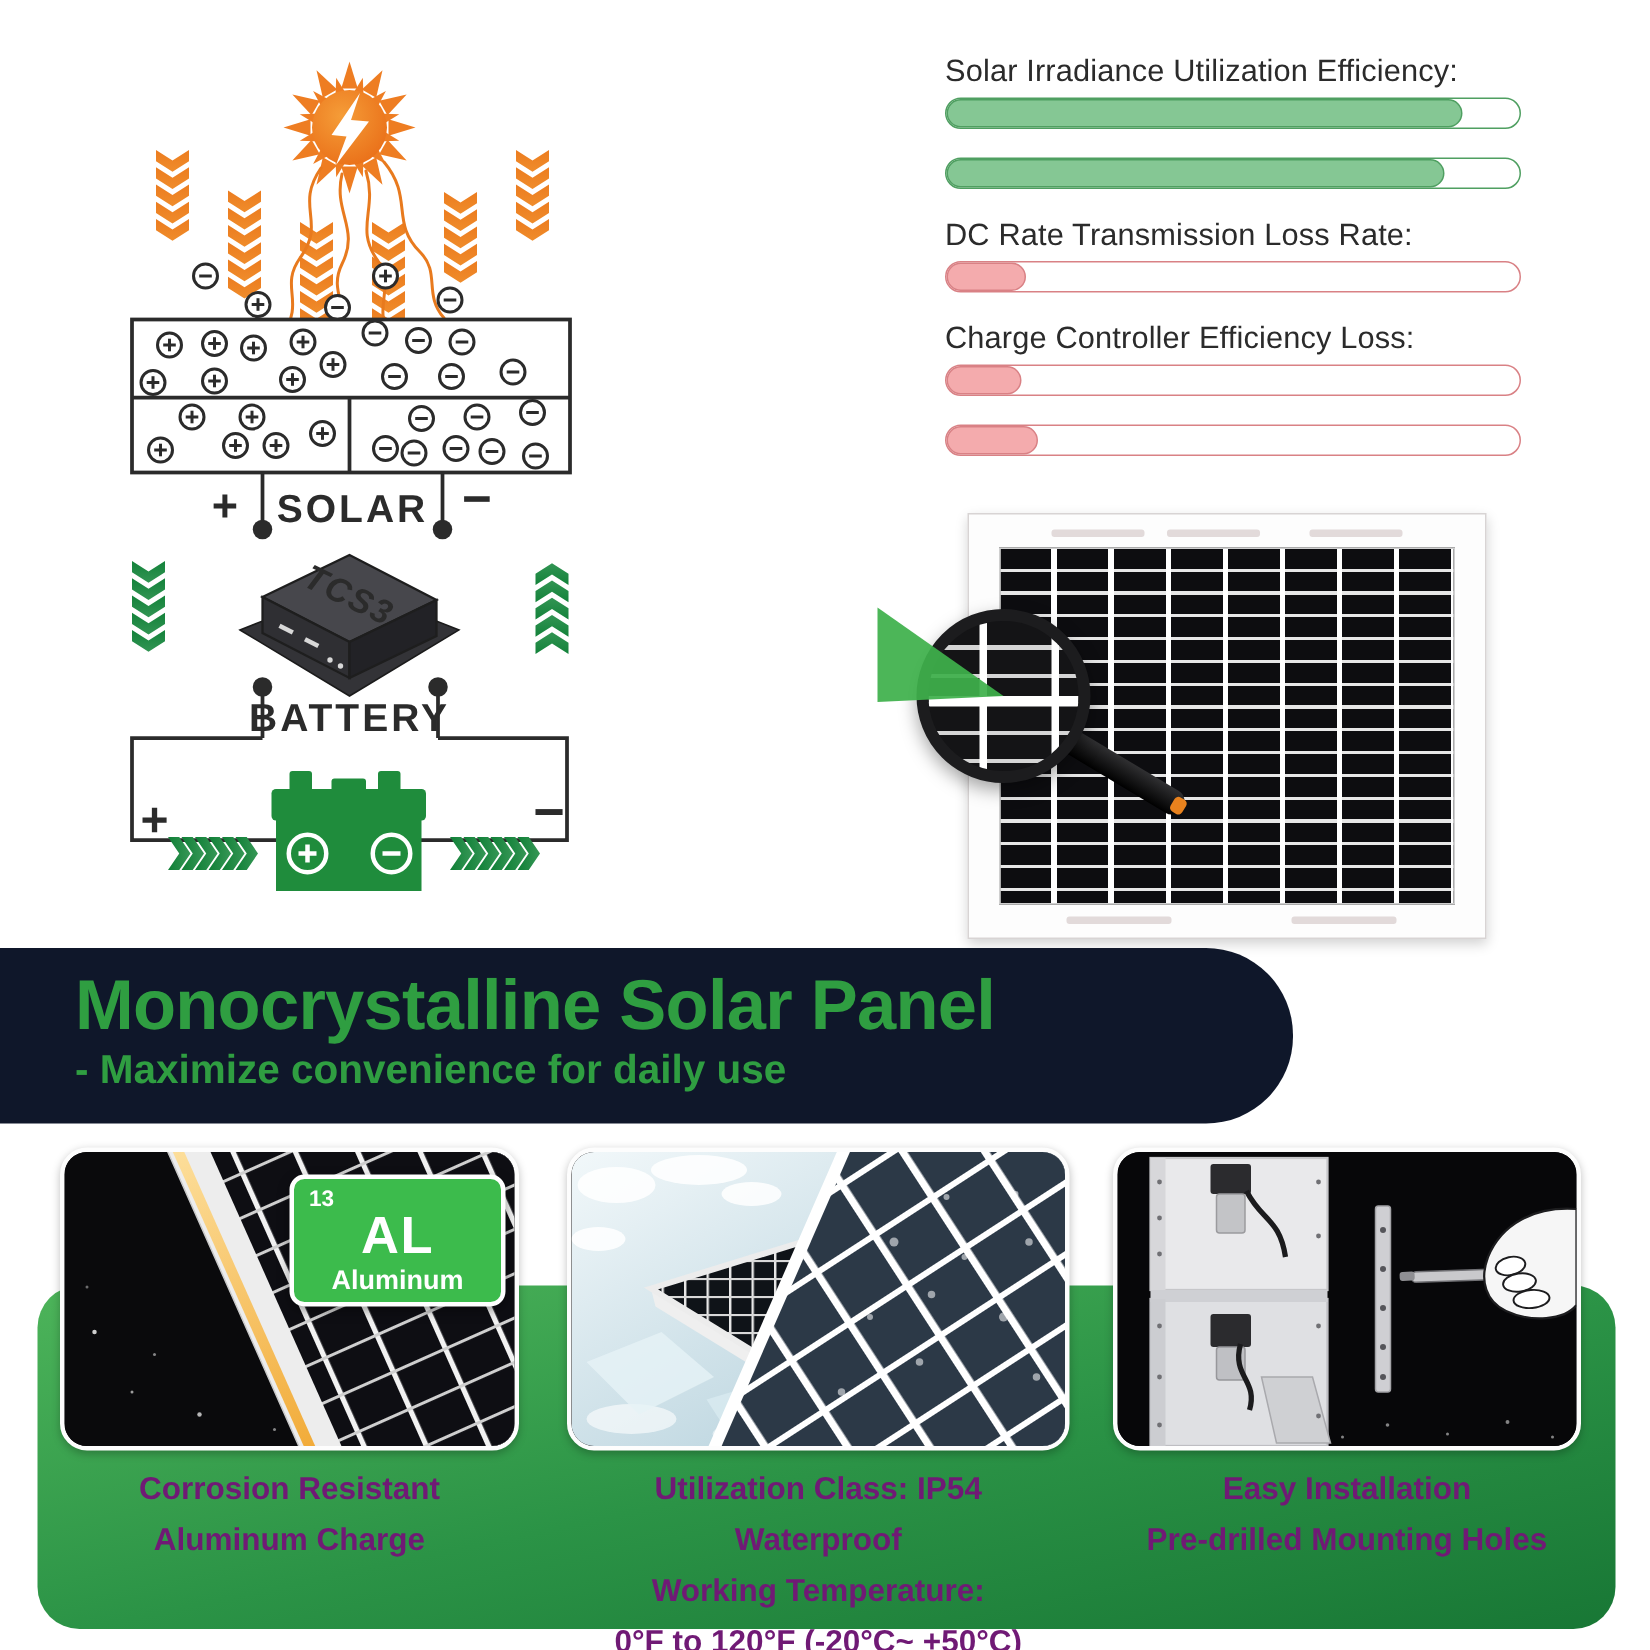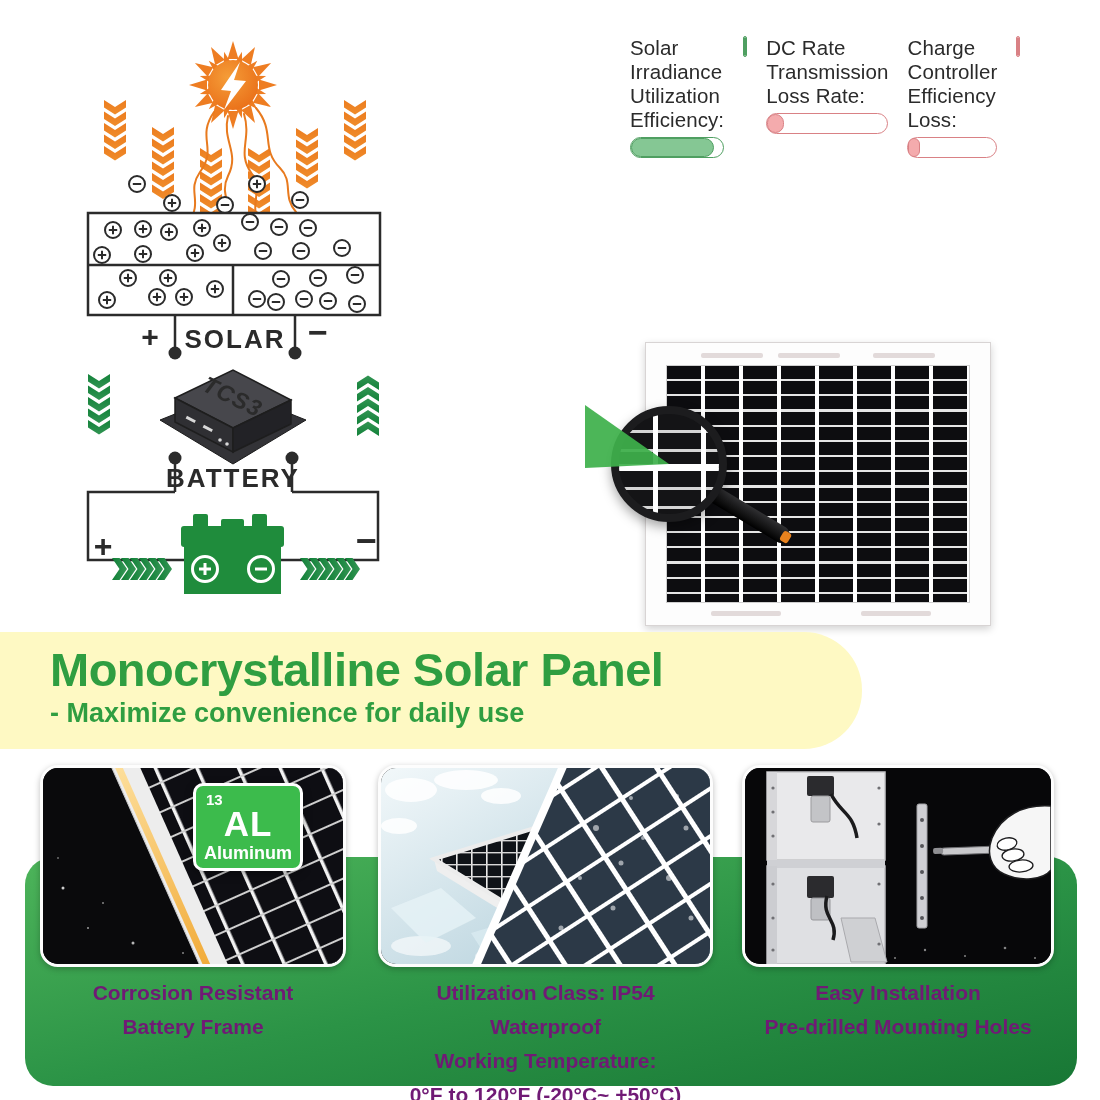--- a/index.html
+++ b/index.html
@@ -1,20 +1,20 @@
 <!DOCTYPE html>
 <html><head>
 <meta charset="utf-8">
 <style>
   html,body{margin:0;padding:0;background:#fff;}
   .page{position:relative;width:1100px;height:1100px;background:#fff;overflow:hidden;
         font-family:"Liberation Sans",sans-serif;}
 
   
-  .eff-panel{position:absolute;left:630px;top:36px;width:384px;display:flex;flex-direction:row;gap:19px;}
+  .eff-panel{position:absolute;left:630px;top:36px;width:384px;display:flex;flex-direction:column;gap:19px;}
   .eff-row{display:flex;flex-direction:column;gap:5px;}
   .eff-label{font-size:20.5px;color:#2b2b2b;letter-spacing:.1px;}
   .eff-track{height:21px;border:1.5px solid;border-radius:12px;background:#fff;box-sizing:border-box;}
   .eff-fill{height:100%;border:1.5px solid;border-radius:11px;box-sizing:border-box;}
 
   
   .product-photo{position:absolute;left:645px;top:342px;width:344px;height:282px;background:#fdfdfd;
       border:1px solid #d8d4d4;box-shadow:0 3px 8px rgba(0,0,0,.18);}
   .cells{position:absolute;left:20px;right:20px;top:22px;bottom:22px;background-color:#0c0c0e;border:1px solid #cfcfcf;
       background-image:
@@ -27,35 +27,35 @@
   .mag-lens{position:absolute;left:611px;top:406px;width:116px;height:116px;border-radius:50%;
       border:8px solid #1c1c1e;box-sizing:border-box;overflow:hidden;background:#131315;
       background-image:repeating-linear-gradient(180deg,#141416 0 16px,#d5d5d5 16px 19px);
       box-shadow:0 5px 12px rgba(0,0,0,.35);}
   .lens-v1,.lens-v2{position:absolute;top:0;bottom:0;width:5px;background:#fff;}
   .lens-v1{left:34%;} .lens-v2{left:82%;}
   .lens-h{position:absolute;left:0;right:0;top:50%;height:7px;background:#fff;}
   .beam{position:absolute;left:578px;top:395px;}
 
   
-  .banner{position:absolute;left:0;top:632px;width:862px;height:117px;background:#fef9c3;
+  .banner{position:absolute;left:0;top:632px;width:862px;height:117px;background:#0f172a;
       border-radius:0 58px 58px 0;}
   .banner h1{position:absolute;left:50px;top:10px;margin:0;font-size:47px;font-weight:bold;letter-spacing:-.5px;}
   .banner h2{position:absolute;left:50px;top:66px;margin:0;font-size:27px;font-weight:bold;}
 
   
   .green-panel{position:absolute;left:25px;top:857px;width:1052px;height:229px;border-radius:28px;
       background:linear-gradient(168deg,#4db45a 0%,#2b9346 52%,#187735 100%);}
   .card{position:absolute;top:765px;height:202px;border:3px solid #fdfdfd;border-radius:18px;
       overflow:hidden;background:#050507;box-sizing:border-box;box-shadow:0 2px 6px rgba(0,0,0,.25);}
   .card svg{display:block;}
   .card1{left:40px;width:306px;}
   .card2{left:378px;width:335px;}
   .card3{left:742px;width:312px;}
-  .al-badge{position:absolute;left:150px;top:15px;width:110px;height:88px;border:3px solid #fff;border-radius:10px;
+  .al-badge{position:absolute;left:150px;top:15px;width:144px;height:88px;border:3px solid #fff;border-radius:10px;
       box-sizing:border-box;color:#fff;box-shadow:0 3px 8px rgba(0,0,0,.35);}
   .al-num{position:absolute;left:10px;top:5px;font-size:15px;font-weight:bold;}
   .al-sym{position:absolute;left:0;right:0;top:18px;text-align:center;font-size:35px;font-weight:bold;letter-spacing:1px;}
   .al-name{position:absolute;left:0;right:0;top:57px;text-align:center;font-size:18px;font-weight:bold;}
   .caption{position:absolute;top:976px;text-align:center;color:#701a75;}
   .caption p{margin:0;font-size:21px;font-weight:bold;line-height:34px;}
   .cap1{left:40px;width:306px;} .cap2{left:378px;width:335px;} .cap3{left:742px;width:312px;}
 
   .diagram{position:absolute;left:0;top:0;}
   .diagram text{font-family:"Liberation Sans",sans-serif;font-weight:bold;fill:#2b2b2b;}
@@ -512,21 +512,21 @@
         <path d="M306,38 C278,36 256,48 247,70 C241,86 246,100 259,106 C276,114 298,112 306,102 Z" fill="#f6f6f6" stroke="#1c1c1e" stroke-width="1.5"></path>
         <ellipse cx="262" cy="76" rx="10" ry="6" fill="#fff" stroke="#1c1c1e" stroke-width="1.3" transform="rotate(-12 262 76)"></ellipse>
         <ellipse cx="268" cy="87" rx="11" ry="6" fill="#fff" stroke="#1c1c1e" stroke-width="1.3" transform="rotate(-8 268 87)"></ellipse>
         <ellipse cx="276" cy="98" rx="12" ry="6" fill="#fff" stroke="#1c1c1e" stroke-width="1.3" transform="rotate(-5 276 98)"></ellipse>
       </g>
     </svg>
   </div>
 
   <div class="caption cap1">
     <p>Corrosion Resistant</p>
-    <p>Battery Frame</p>
+    <p>Aluminum Charge</p>
   </div>
   <div class="caption cap2">
     <p>Utilization Class: IP54 Waterproof</p>
     <p>Working Temperature:</p>
     <p>0°F to 120°F (-20°C~ +50°C)</p>
   </div>
   <div class="caption cap3">
     <p>Easy Installation</p>
     <p>Pre-drilled Mounting Holes</p>
   </div>

